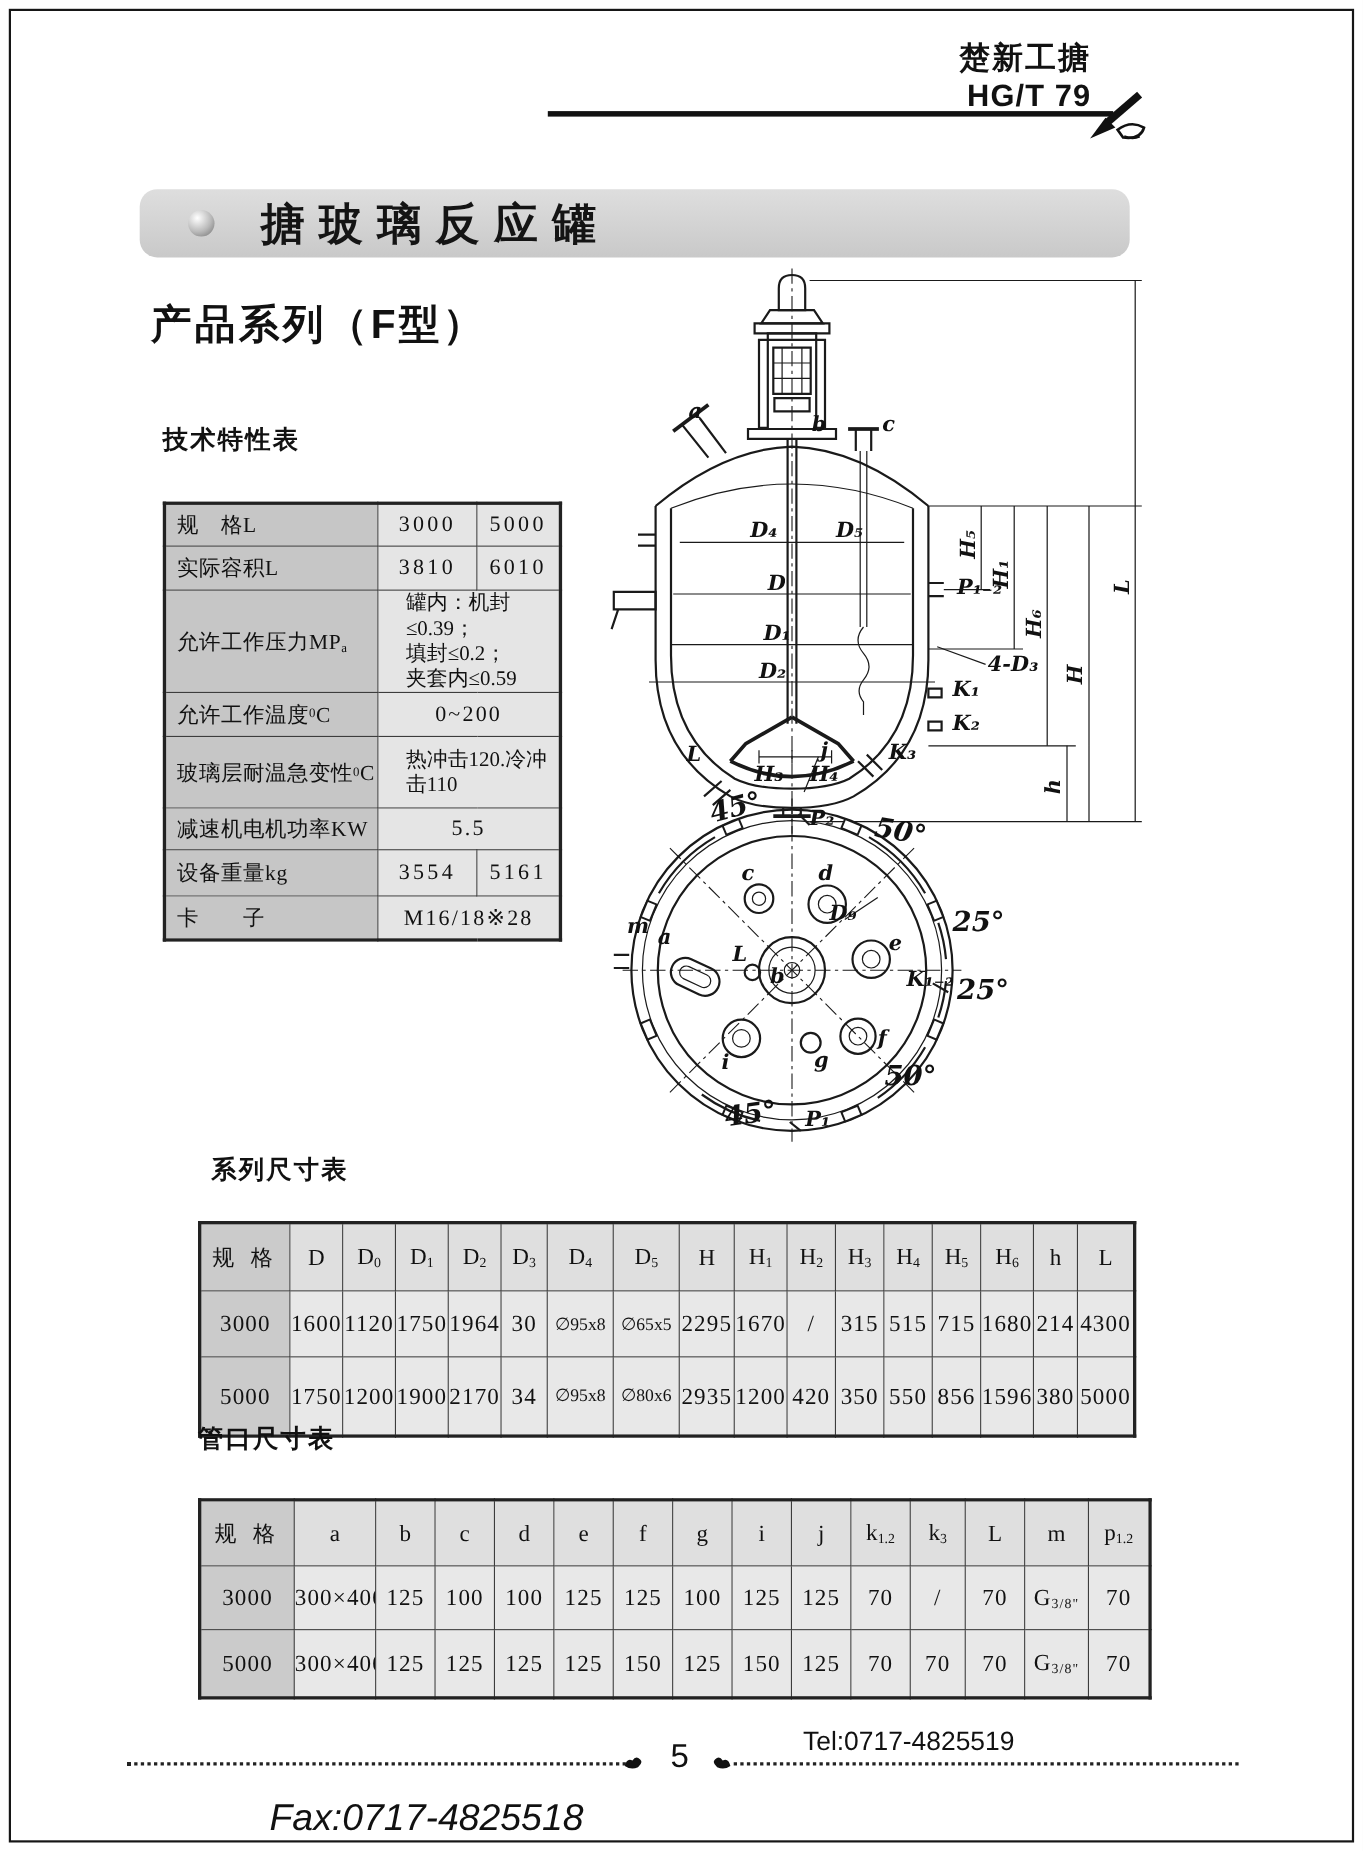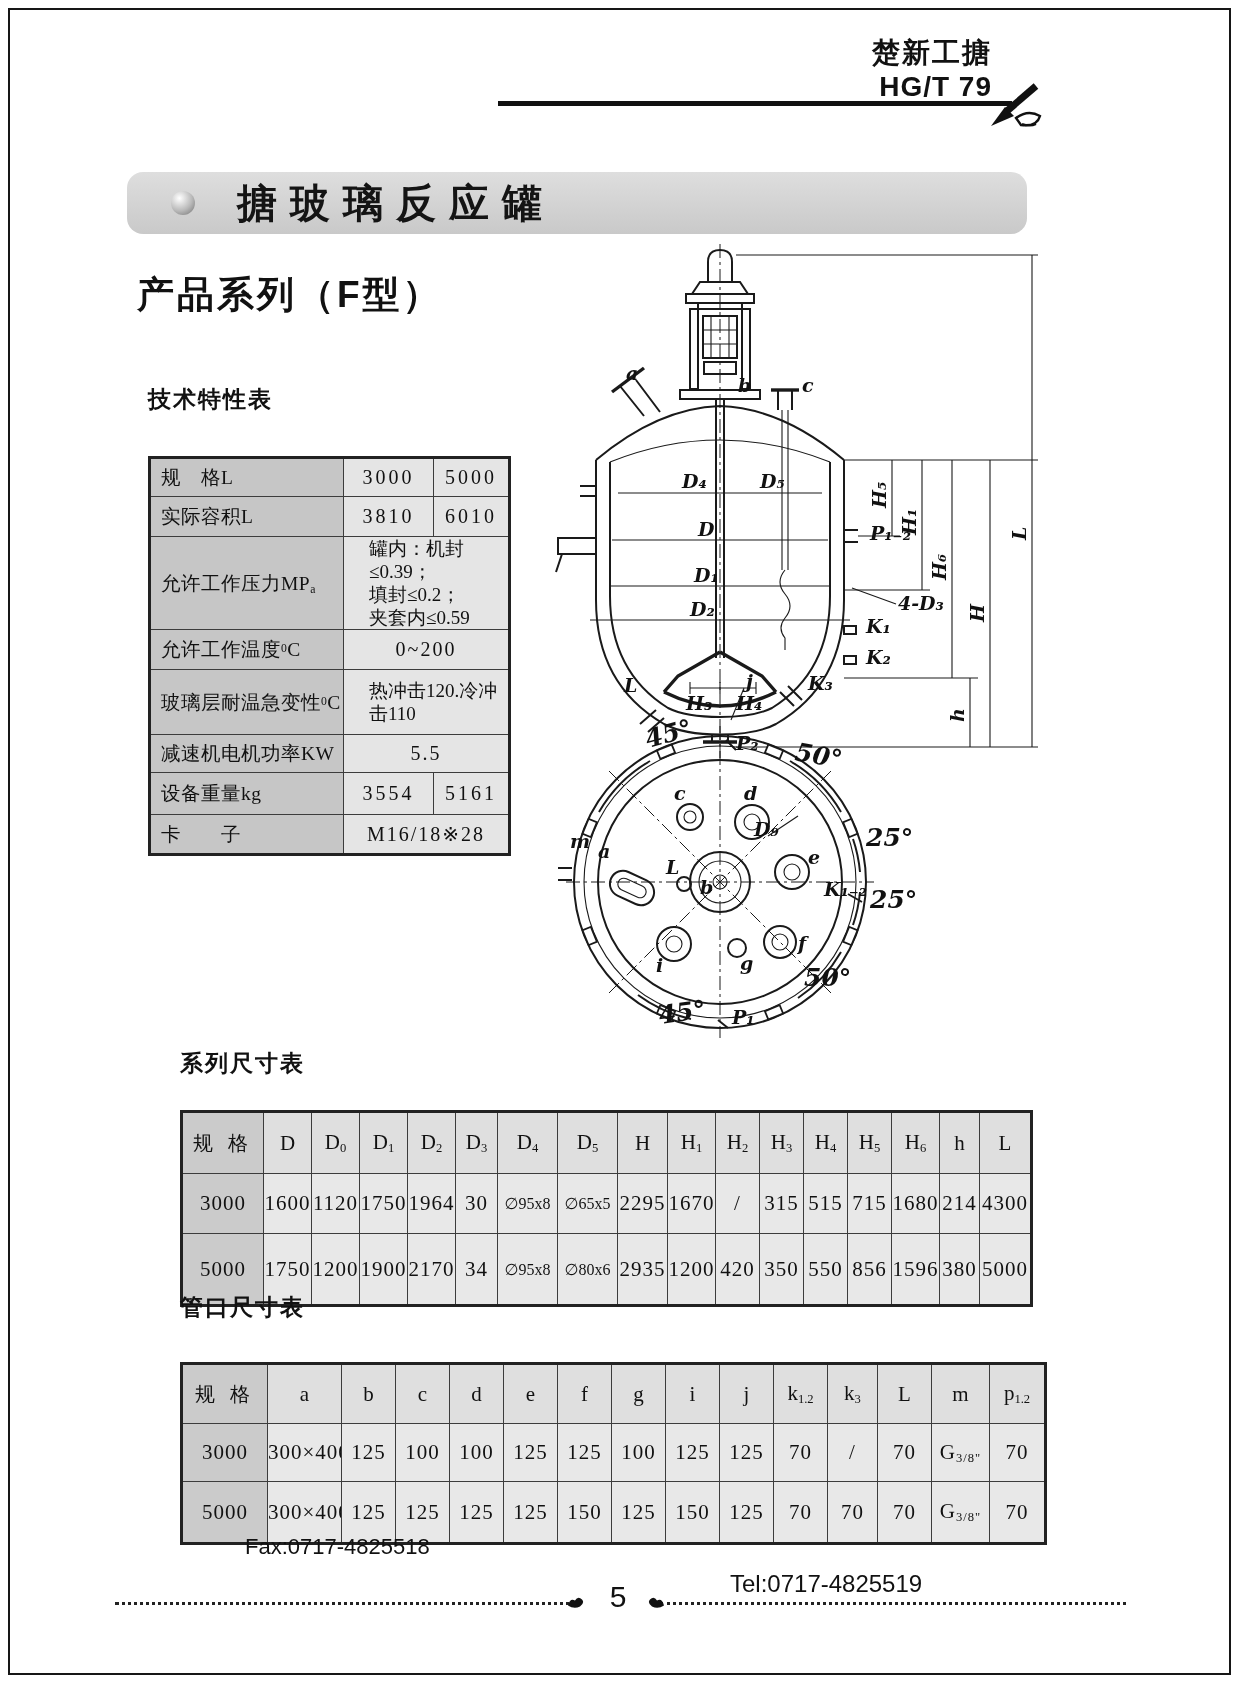--- a/index.html
+++ b/index.html
@@ -50,21 +50,21 @@
   #drawing .s3{stroke:#1a1a1a;stroke-width:3.4;fill:none;}
   #drawing .s1{stroke:#1a1a1a;stroke-width:1.1;fill:none;}
   #drawing .cl{stroke:#1a1a1a;stroke-width:1;fill:none;stroke-dasharray:14 4 3 4;}
   #drawing .bolt{fill:#fff;stroke:#1a1a1a;stroke-width:1.8;}
   #drawing text.hand{font-family:"DejaVu Serif","DejaVu Sans",serif;font-style:italic;font-weight:bold;
                      font-size:19px;fill:#111;}
   #drawing text.hand.big{font-size:25px;}
 
   
   .dotline{top:1602px;height:0;border-top:3.5px dotted #222;}
-  #footer-fax{left:245px;top:1534px;font-size:22px;}
+  #footer-fax{left:245px;top:1634px;font-size:34px;font-style:italic;}
   #footer-tel{left:730px;top:1570px;font-size:24px;}
   #footer-page{left:594px;top:1580px;width:48px;text-align:center;font-size:30px;}
   .orn{top:1594px;}
 </style>
 </head>
 <body>
 
 <div id="page">
   <div id="page-border"></div>
 
@@ -287,21 +287,21 @@
       <text x="196" y="510" class="hand">P₂</text>
       <text x="192" y="784" class="hand">P₁</text>
       <text x="108" y="508" class="hand big" transform="rotate(-15 108 508)">45°</text>
       <text x="254" y="520" class="hand big" transform="rotate(10 254 520)">50°</text>
       <text x="326" y="606" class="hand big">25°</text>
       <text x="330" y="668" class="hand big">25°</text>
       <text x="264" y="746" class="hand big">50°</text>
       <text x="120" y="784" class="hand big" transform="rotate(-8 120 784)">45°</text>
     </svg>
 
-  <div class="abs sec-title" style="left:180px;top:1048px;">系列尺寸表</div>
+  <div class="abs sec-title" style="left:192px;top:1048px;">系列尺寸表</div>
   <table class="grid dim abs" style="left:180px;top:1110px;width:850px;">
     <colgroup>
       <col style="width:82px">
         <col style="width:48px">
         <col style="width:48px">
         <col style="width:48px">
       <col style="width:48px">
         <col style="width:42px">
         <col style="width:60px">
         <col style="width:60px">

